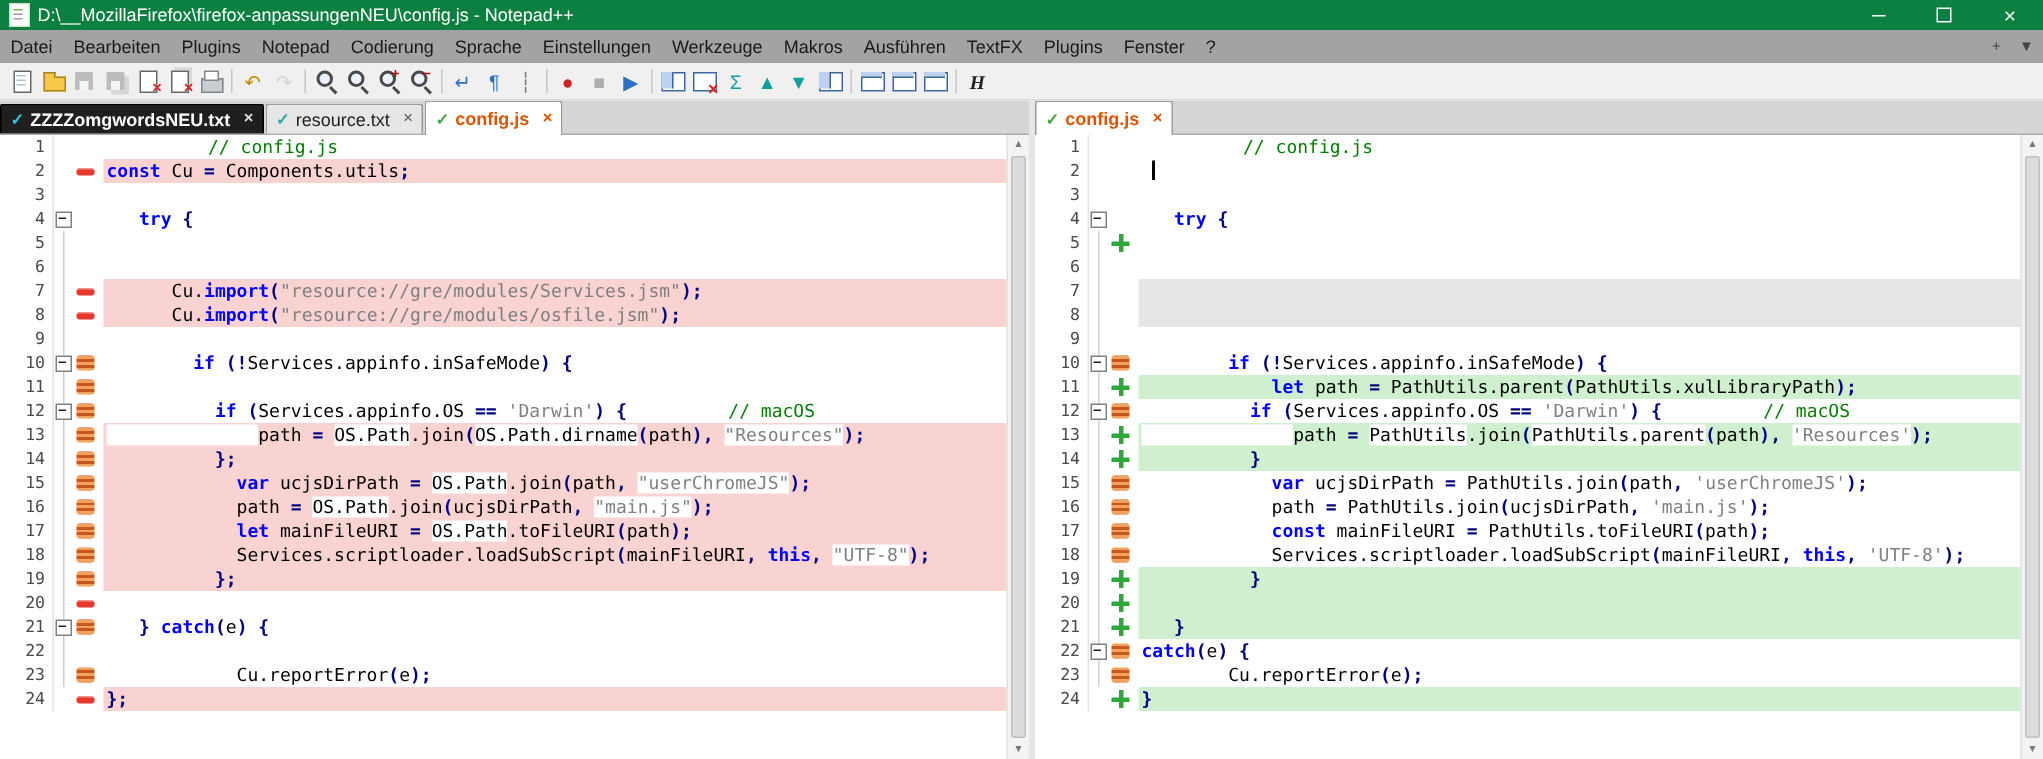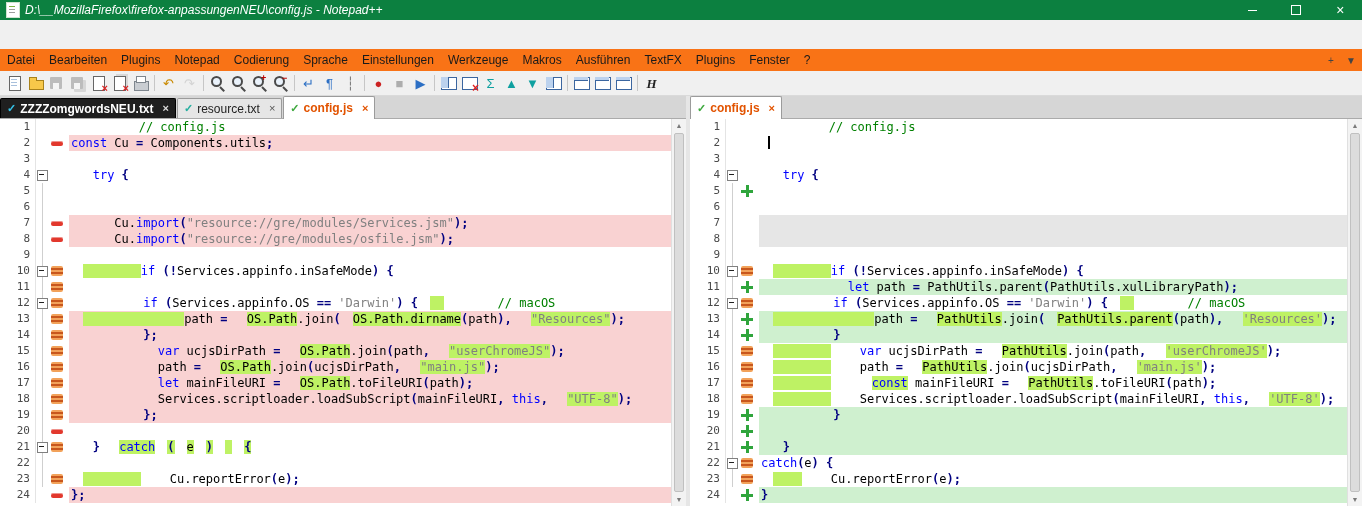--- a/index.html
+++ b/index.html
@@ -1,35 +1,35 @@
 <!DOCTYPE html>
 <html><head>
 <meta charset="utf-8">
 <style>
   html,body{margin:0;padding:0;background:#999;}
   .app{width:1362px;height:506px;display:flex;flex-direction:column;overflow:hidden;
        font-family:"Liberation Sans",sans-serif;background:#F0F0F0;position:relative;}
 
   
   .titlebar{height:20px;background:#0C8040;display:flex;align-items:center;color:#FFF;
-            font-size:12px;flex:0 0 auto;font-style:italic;}
+            font-size:12px;flex:0 0 auto;}
   .appicon{width:12px;height:14px;background:#FFF;border:1px solid #CFE3CF;margin:0 5px 0 6px;
            position:relative;flex:0 0 auto;}
   .appicon::after{content:"";position:absolute;left:2px;top:3px;width:6px;height:1px;background:#7CB342;
                   box-shadow:0 3px 0 #9E9E9E,0 6px 0 #9E9E9E;}
   .title-text{flex:1;white-space:nowrap;overflow:hidden;}
   .wbtns{display:flex;height:20px;}
   .wbtn{width:44px;height:20px;display:flex;align-items:center;justify-content:center;color:#FFF;}
   .wbtn.minimize::before{content:"";width:9px;height:1px;background:#FFF;}
   .wbtn.maximize::before{content:"";width:8px;height:8px;border:1px solid #FFF;}
   .wbtn.close::before{content:"×";font-size:14px;line-height:1;}
 
   
-  .menubar{height:22px;background:#f97316;display:flex;align-items:center;font-size:12px;color:#1A1A1A;
-           flex:0 0 auto;margin-top:29px;}
+  .menubar{height:22px;background:#a3a3a3;display:flex;align-items:center;font-size:12px;color:#1A1A1A;
+           flex:0 0 auto;}
   .menu-item{padding:0 7px;height:22px;display:flex;align-items:center;white-space:nowrap;}
   .menu-spacer{flex:1;}
   .menu-extra{width:18px;height:18px;display:flex;align-items:center;justify-content:center;
               color:#444;font-size:10px;margin-right:2px;}
 
   
   .toolbar{height:24px;background:#F0F0F0;border-bottom:1px solid #DADADA;display:flex;
            align-items:center;padding-left:4px;flex:0 0 auto;}
   .ti{position:relative;width:19px;height:18px;display:flex;align-items:center;justify-content:center;
       font-size:13px;line-height:1;margin:0 1px;border-radius:2px;}
@@ -105,25 +105,25 @@
         box-shadow:inset 0 1px 0 rgba(255,255,255,.45);}
   .mk-a{position:relative;width:12px;height:12px;}
   .mk-a::before{content:"";position:absolute;left:0;top:5px;width:12px;height:3px;background:#2FA53C;}
   .mk-a::after{content:"";position:absolute;left:5px;top:0;width:3px;height:12px;background:#2FA53C;}
   .mk-c{width:12px;height:10px;border-radius:2px;
         background:repeating-linear-gradient(180deg,#F2A25A 0 2px,#C8571D 2px 4px);}
   .code{flex:1;padding-left:2px;color:#000;}
   .bg-p{background:#F9D2D2;}
   .bg-g{background:#CFF0CF;}
   .bg-x{background:#E6E6E6;}
-  .kw{color:#0000FF;font-weight:normal;}
+  .kw{color:#0000FF;font-weight:bold;}
   .str{color:#808080;}
   .com{color:#008000;margin-left:46px;}
   .op{color:#000080;font-weight:bold;}
-  .hl{background:#bef264;margin-left:12px;}
+  .hl{background:#ffffff;}
   .caret{display:inline-block;width:2px;height:13px;background:#000;vertical-align:-2px;
          animation:blink 1s steps(1) infinite;}
   @keyframes blink{50%{opacity:0;}}
 
   .vscroll{width:14px;flex:0 0 auto;background:#F3F3F3;border-left:1px solid #E0E0E0;display:flex;
            flex-direction:column;}
   .sarrow{height:13px;display:flex;align-items:center;justify-content:center;color:#7A7A7A;
           font-size:7px;}
   .sthumb{flex:1;margin:1px 2px;background:#DCDCDC;border:1px solid #C0C0C0;border-radius:2px;}
 </style>

